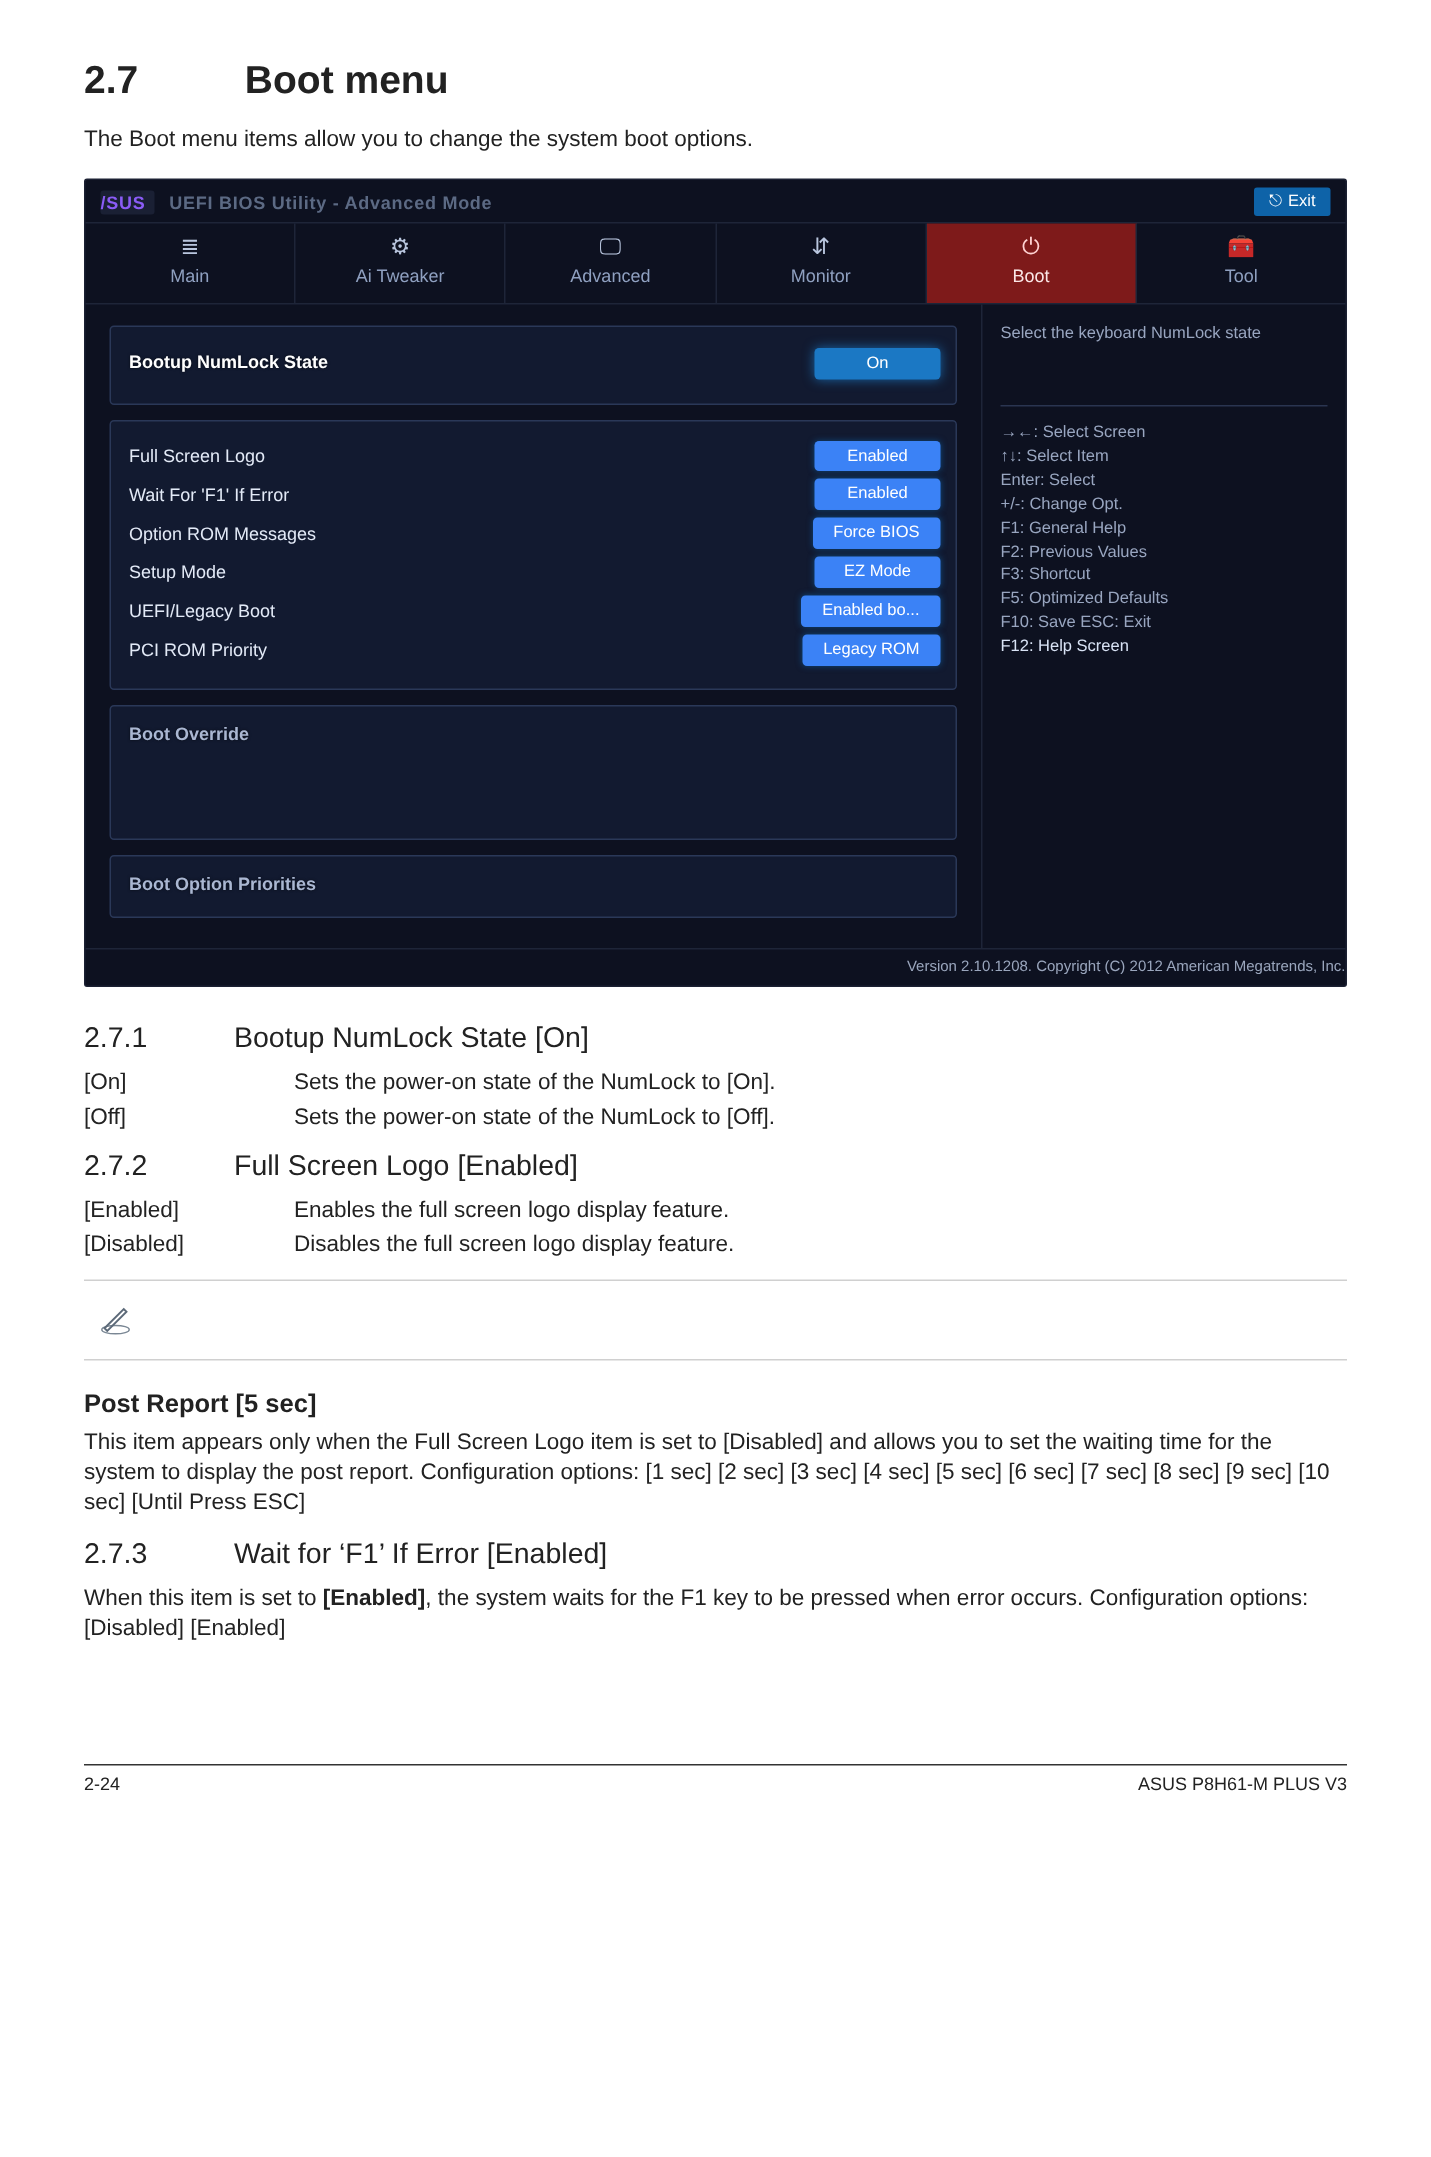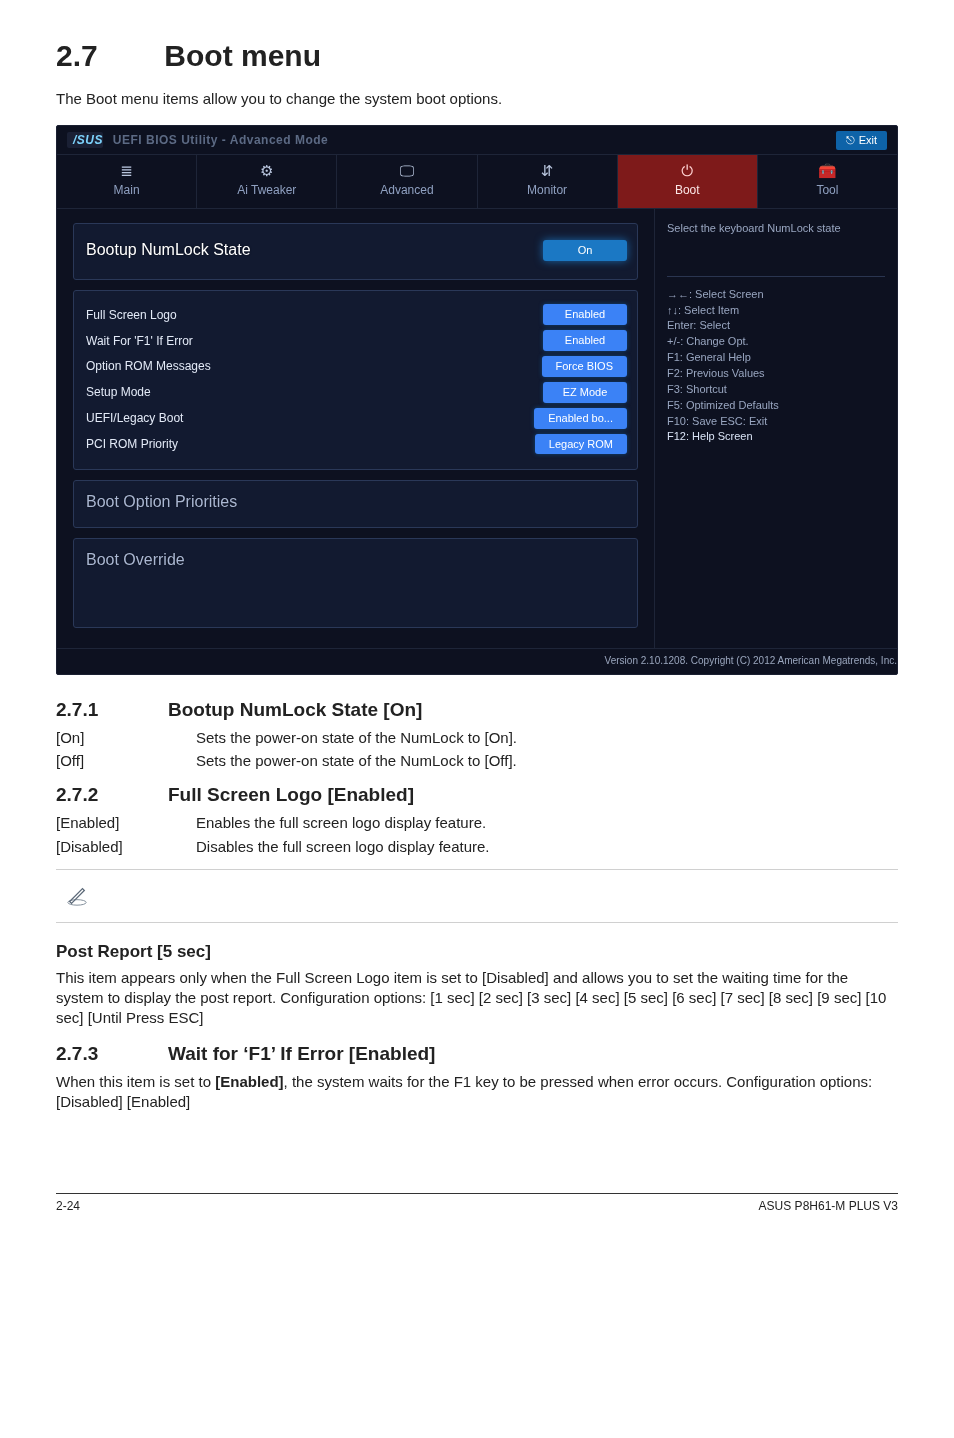--- a/index.html
+++ b/index.html
@@ -6,42 +6,42 @@
   body {
     font-family: Arial, Helvetica, sans-serif;
     background: #fff;
     color: #222;
     width: 954px;
     margin: 0 auto;
     padding: 36px 56px 30px 56px;
     font-size: 15px;
     line-height: 1.35;
   }
-  h1.sec { font-size: 30px; font-weight: 700; margin-bottom: 12px; }
+  h1.sec { font-size: 26px; font-weight: 700; margin-bottom: 12px; }
   h1.sec .num { display:inline-block; min-width:100px; }
   p.intro { margin-bottom: 16px; }
 
   
   .bios {
     width: 100%;
     background: #0d1120;
     border: 1px solid #1b2032;
     border-radius: 2px;
     color: #cfd7e6;
     font-family: Verdana, Tahoma, sans-serif;
     font-size: 12px;
     margin-bottom: 22px;
   }
   .bios .titlebar {
     display: flex; align-items: center; justify-content: space-between;
     padding: 5px 10px 4px 10px;
     border-bottom: 1px solid #1e2538;
   }
   .bios .titlebar .brand { color: #5c6a84; font-weight: 700; letter-spacing: .5px; font-size: 12px;}
-  .bios .titlebar .brand .logo { color:#7dd3fc; background:#1a2034; display:inline-block; width:36px; text-align:right; border-radius:2px; margin-right:6px;font-style:italic;}
+  .bios .titlebar .brand .logo { color:#8b5cf6; background:#1a2034; display:inline-block; width:36px; text-align:left; border-radius:2px; margin-right:6px;}
   .bios .titlebar .exit { background:#0e63a8; color:#fff; font-size:11px; padding:2px 10px; border-radius:2px; display:flex; align-items:center; gap:4px;}
   .bios .titlebar .exit .glyph { font-size:11px; line-height:1;}
 
   .bios .tabs {
     display: flex;
     border-bottom: 1px solid #1e2538;
   }
   .bios .tab {
     flex: 1;
     text-align: center;
@@ -69,21 +69,21 @@
     background: #121a30;
     margin-bottom: 10px;
     padding: 8px 10px 10px 12px;
   }
   .bios .row {
     display: flex; align-items: center; justify-content: space-between;
     margin: 5px 0;
     color: #e3eaf7;
   }
   .bios .row.highlight .lbl { color: #fff; }
-  .bios .sectionhdr { color:#aab7d2; font-size:16px; margin: 2px 0 4px 0; text-shadow:0 0 2px rgba(0,0,0,.6);}
+  .bios .sectionhdr { color:#aab7d2; font-size:12px; margin: 2px 0 4px 0; text-shadow:0 0 2px rgba(0,0,0,.6);font-weight:bold;}
   .bios .pill {
     background: #3b82f6;
     color: #fff;
     padding: 3px 14px;
     border-radius: 3px;
     font-size: 11px;
     min-width: 84px;
     text-align: center;
     box-shadow: 0 0 4px rgba(14,99,168,.6);
   }
@@ -94,21 +94,21 @@
   .bios .footer {
     text-align: right;
     color: #9aa6bd;
     font-size: 10px;
     padding: 5px 0 6px 0;
     border-top: 1px solid #1e2538;
   }
 
   
   .sub { margin: 10px 0 6px 0; }
-  .sub h2 { font-size: 19px; font-weight:700; display:flex; gap: 32px;}
+  .sub h2 { font-size: 19px; font-weight:400; display:flex; gap: 20px;}
   .sub h2 .num { min-width: 80px; display:inline-block;}
   .kv { display:flex; margin: 3px 0; }
   .kv .k { width: 140px; }
   .kv .v { flex: 1; }
 
   .callout {
     display: flex; align-items: center; gap: 18px;
     border-top: 1px solid #d0d0d0;
     border-bottom: 1px solid #d0d0d0;
     padding: 12px 4px;
@@ -209,25 +209,25 @@
         <div class="row">
           <span class="lbl">UEFI/Legacy Boot</span>
           <span class="pill">Enabled bo...</span>
         </div>
         <div class="row">
           <span class="lbl">PCI ROM Priority</span>
           <span class="pill">Legacy ROM</span>
         </div>
       </div>
 
+      <div class="group" style="min-height:90px;">
+        <div class="sectionhdr">Boot Override</div>
+      </div>
       <div class="group">
         <div class="sectionhdr">Boot Option Priorities</div>
-      </div>
-      <div class="group" style="min-height:90px;">
-        <div class="sectionhdr">Boot Override</div>
       </div>
     </div>
 
     <div class="right">
       <div class="hint-top">Select the keyboard NumLock state</div>
       <div class="hint-list">
         <div>→←: Select Screen</div>
         <div>↑↓: Select Item</div>
         <div>Enter: Select</div>
         <div>+/-: Change Opt.</div>

